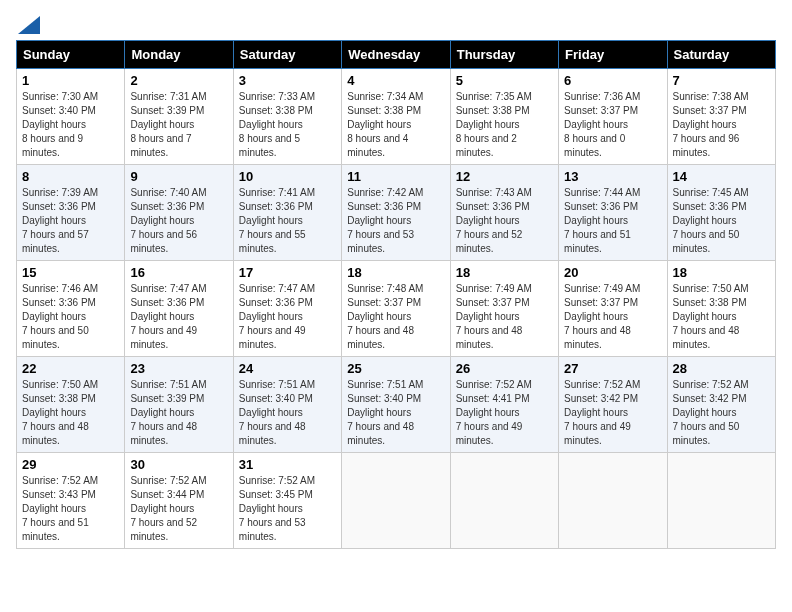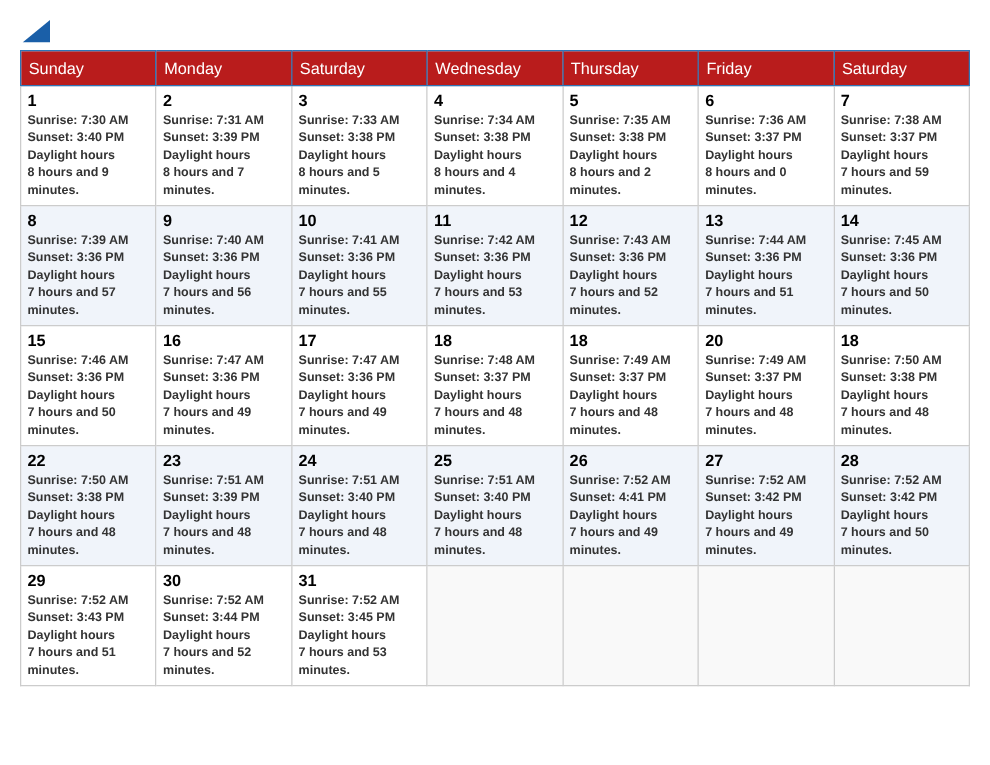--- a/index.html
+++ b/index.html
@@ -44,26 +44,26 @@
     .subtitle {
       font-size: 14px;
       color: #555;
     }
     .calendar-table {
       width: 100%;
       border-collapse: collapse;
       font-size: 11px;
     }
     .calendar-table th {
-      background-color: #b91c1c;
+      background-color: #000000;
       color: #fff;
       text-align: left;
       padding: 6px 6px;
       font-size: 13px;
-      font-weight: normal;
+      font-weight: bold;
       border: 1px solid #2e75b6;
     }
     .calendar-table td {
       border: 1px solid #ccc;
       vertical-align: top;
       padding: 4px 5px;
       min-height: 80px;
       width: calc(100% / 7);
       background: #fff;
     }
@@ -76,21 +76,20 @@
     .day-number {
       font-size: 13px;
       font-weight: bold;
       display: block;
       margin-bottom: 2px;
     }
     .day-info {
       font-size: 10px;
       color: #333;
       line-height: 1.4;
-      font-weight: bold;
     }
     .empty-cell {
       background: #f9f9f9 !important;
     }
   </style>
 </head>
 <body>
 
 <div class="header-area">
   <div class="logo">
@@ -177,21 +176,21 @@
           <span>Daylight hours</span><br>
           <span>8 hours and 0 minutes.</span>
         </div>
       </td>
         <td>
         <span class="day-number">7</span>
         <div class="day-info">
           <span>Sunrise: 7:38 AM</span><br>
           <span>Sunset: 3:37 PM</span><br>
           <span>Daylight hours</span><br>
-          <span>7 hours and 59 minutes.</span>
+          <span>7 hours and 96 minutes.</span>
         </div>
       </td>
       </tr>
       <tr>
         <td>
         <span class="day-number">8</span>
         <div class="day-info">
           <span>Sunrise: 7:39 AM</span><br>
           <span>Sunset: 3:36 PM</span><br>
           <span>Daylight hours</span><br>

